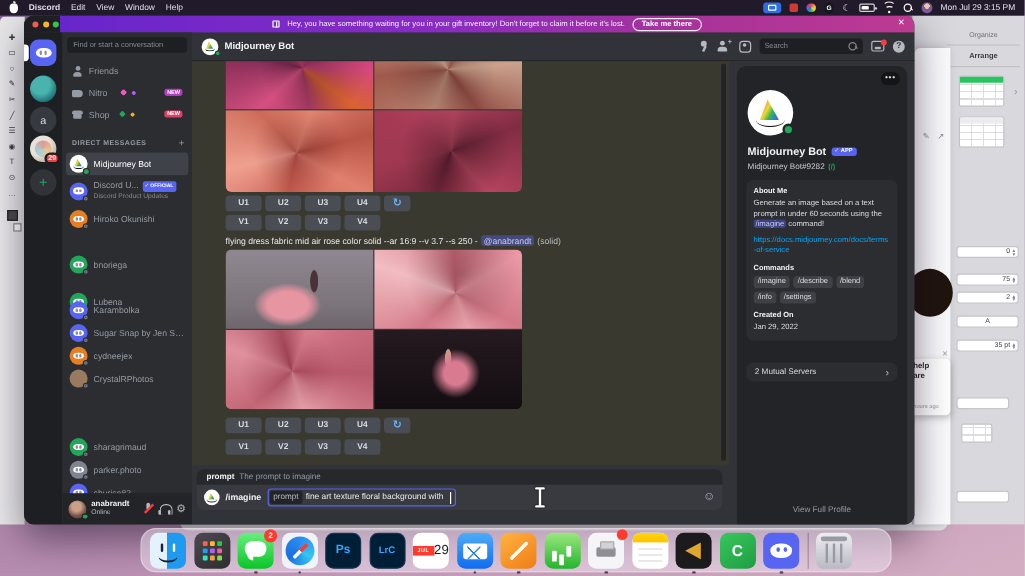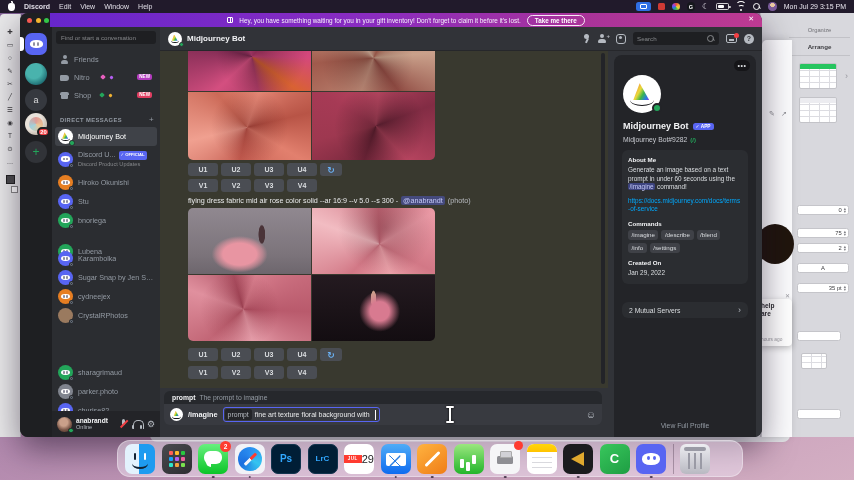--- a/index.html
+++ b/index.html
@@ -434,29 +434,20 @@
         </div>
         <div class="dm-row" style="top:146px">
           <span class="dm-av" style="background: rgb(230, 126, 34);">
               <span class="dblob" style="width:9px;height:5.5px"></span>
               <u class="stoff">
                 <i></i>
               </u>
             </span>
           <span class="dm-name">Hiroko Okunishi</span>
         </div>
-        <div class="dm-row" style="top:165px">
-          <span class="dm-av" style="background: rgb(88, 101, 242);">
-              <span class="dblob" style="width:9px;height:5.5px"></span>
-              <u class="stoff">
-                <i></i>
-              </u>
-            </span>
-          <span class="dm-name">Stu</span>
-        </div>
         <div class="dm-row" style="top:184px">
           <span class="dm-av" style="background: rgb(35, 165, 90);">
               <span class="dblob" style="width:9px;height:5.5px"></span>
               <u class="stoff">
                 <i></i>
               </u>
             </span>
           <span class="dm-name">bnoriega</span>
         </div>
         <div class="dm-row" style="top:215px">
@@ -584,23 +575,23 @@
               <span class="uvb">U4</span>
               <span class="uvb rr">↻</span>
             </div>
             <div class="uvrow" style="top:128px">
               <span class="uvb">V1</span>
               <span class="uvb">V2</span>
               <span class="uvb">V3</span>
               <span class="uvb">V4</span>
             </div>
             <div class="msgline" style="top:145px">
-              <span>flying dress fabric mid air rose color solid --ar 16:9 --v 5.0 --s 300 -</span>
+              <span>flying dress fabric mid air rose color solid --ar 16:9 --v 3.7 --s 250 -</span>
               <span class="mention">@anabrandt</span>
-              <span class="fast">(photo)</span>
+              <span class="fast">(solid)</span>
             </div>
             <div class="grid" style="top:157px">
               <span class="cell g2a" style="height:66px"></span>
               <span class="cell g2b" style="height:66px"></span>
               <span class="cell g2c" style="height:66px"></span>
               <span class="cell g2d" style="height:66px"></span>
             </div>
             <div class="uvrow" style="top:297px">
               <span class="uvb">U1</span>
               <span class="uvb">U2</span>

